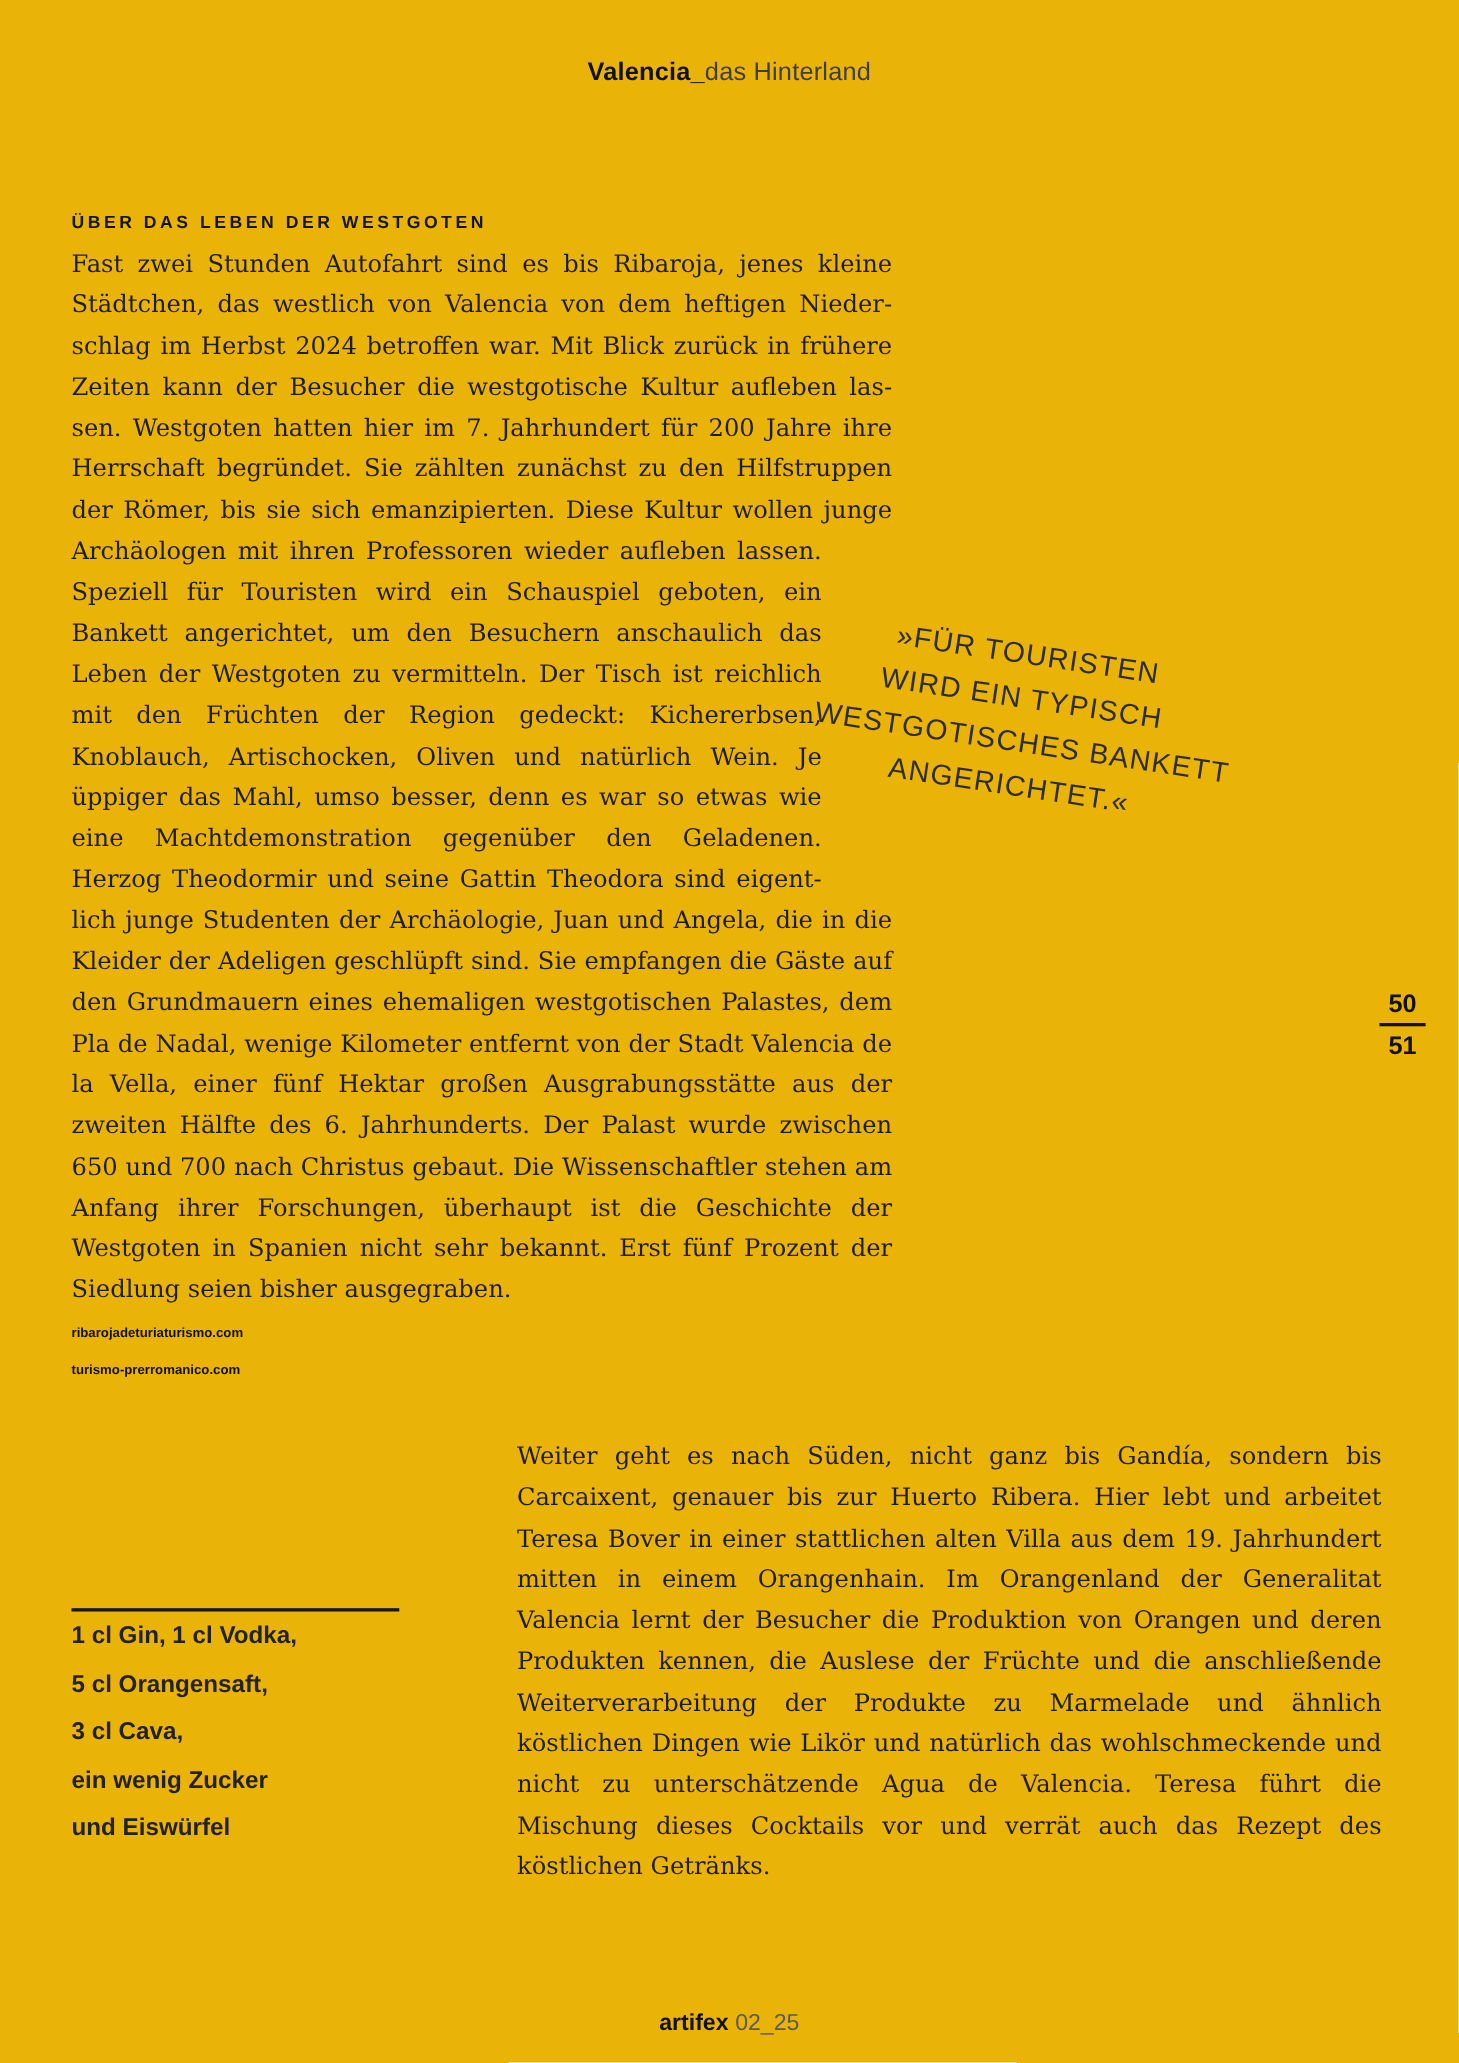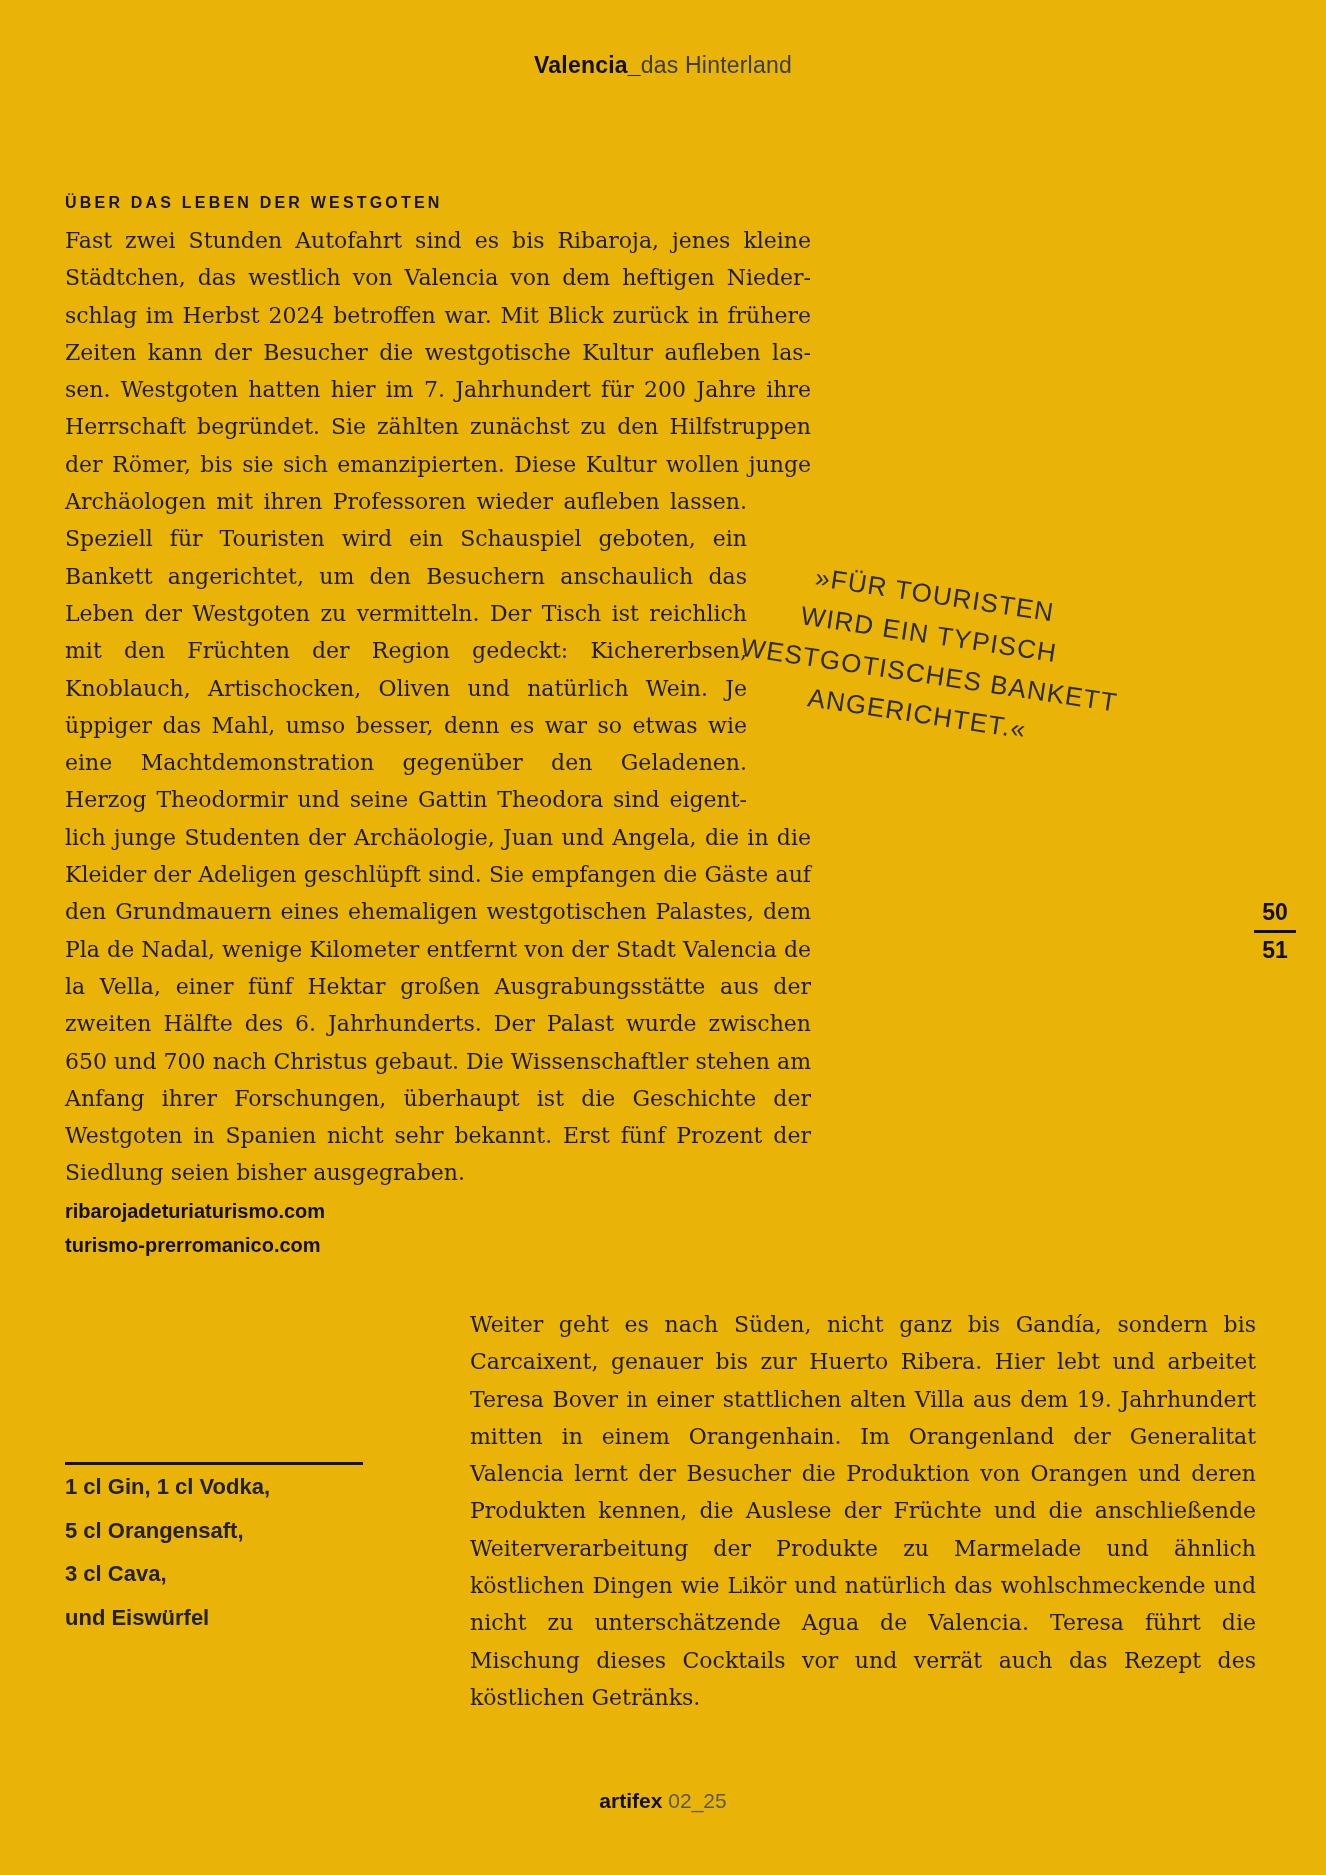--- a/index.html
+++ b/index.html
@@ -16,21 +16,21 @@
   .col2{position:absolute;left:470px;top:1306px;width:786px;}
   h2.kicker{margin:0 0 10px 0;font-size:16px;font-weight:700;letter-spacing:3.2px;color:#141414;
             font-family:"Liberation Sans",sans-serif;}
   p.body{margin:0;font-family:"DejaVu Serif",serif;font-size:22px;line-height:37.3px;
          text-align:justify;color:#1d1d1d;-webkit-hyphens:manual;hyphens:manual;}
   
   .fl-anchor{float:right;width:0;height:298px;}
   .fl-spacer{float:right;clear:right;width:64px;height:262px;}
 
   
-  .links{position:absolute;left:65px;top:1195px;font-size:20px;line-height:33.5px;font-weight:700;color:#101010;}
+  .links{position:absolute;left:65px;top:1195px;font-size:12px;line-height:33.5px;font-weight:700;color:#101010;}
   .weblink{cursor:pointer;}
 
   
   .pullquote{position:absolute;left:742px;top:574px;width:368px;
              transform:rotate(8.5deg);transform-origin:50% 50%;
              text-align:center;font-size:26px;line-height:40px;font-weight:300;
              letter-spacing:1.2px;color:#2d2d2d;font-family:"Liberation Sans",sans-serif;}
   .pq-line{white-space:nowrap;}
 
   
@@ -39,21 +39,21 @@
   .pn{line-height:27px;}
   .pn-rule{border-top:3px solid #111;margin:4px 3px;height:0;}
 
   
   .recipe{position:absolute;left:65px;top:1462px;width:298px;}
   .recipe-rule{border-top:3.5px solid #141414;width:298px;height:0;}
   h3.recipe-title{margin:18px 0 24px 0;font-size:33px;font-weight:700;color:#161616;letter-spacing:.2px;}
   .ingredient{font-size:22px;line-height:43.5px;font-weight:700;color:#222;}
 
   
-  .runfoot{position:absolute;top:1789px;left:0;right:0;text-align:center;font-size:21px;}
+  .runfoot{position:absolute;top:1827px;left:0;right:0;text-align:center;font-size:21px;}
   .runfoot .brand{font-weight:700;color:#111;}
   .runfoot .issue{font-weight:400;color:#5a5a5a;margin-left:6px;}
 </style>
 </head>
 <body>
 
 <div class="page">
 
   <header class="runhead">
     <span class="brand">Valencia_</span><span class="sub">das Hinterland</span>
@@ -85,20 +85,21 @@
   <section class="col2">
     <p class="body"><span>Weiter geht es nach Süden, nicht ganz bis Gandía, sondern bis Carcaixent, genauer bis zur Huerto Ribera. Hier lebt und arbeitet Teresa Bover in einer stattlichen alten Villa aus dem 19. Jahrhun­dert mitten in einem Orangenhain. Im Orangenland der Genera­litat Valencia lernt der Besucher die Produktion von Orangen und deren Produkten kennen, die Auslese der Früchte und die anschließende Weiterverarbeitung der Produkte zu Marmela­de und ähnlich köstlichen Dingen wie Likör und natürlich das wohlschmeckende und nicht zu unterschätzende Agua de Valen­cia. Teresa führt die Mischung dieses Cocktails vor und verrät auch das Rezept des köstlichen Getränks.</span></p>
   </section>
 
   <aside class="recipe">
     <div class="recipe-rule"></div>
     <div>
         <div class="ingredient">1 cl Gin, 1 cl Vodka,</div>
         <div class="ingredient">5 cl Orangensaft,</div>
         <div class="ingredient">3 cl Cava,</div>
+        <div class="ingredient">ein wenig Zucker</div>
         <div class="ingredient">und Eiswürfel</div>
       </div>
   </aside>
 
   <footer class="runfoot">
     <span class="brand">artifex</span><span class="issue">02_25</span>
   </footer>
 
 </div>
 

